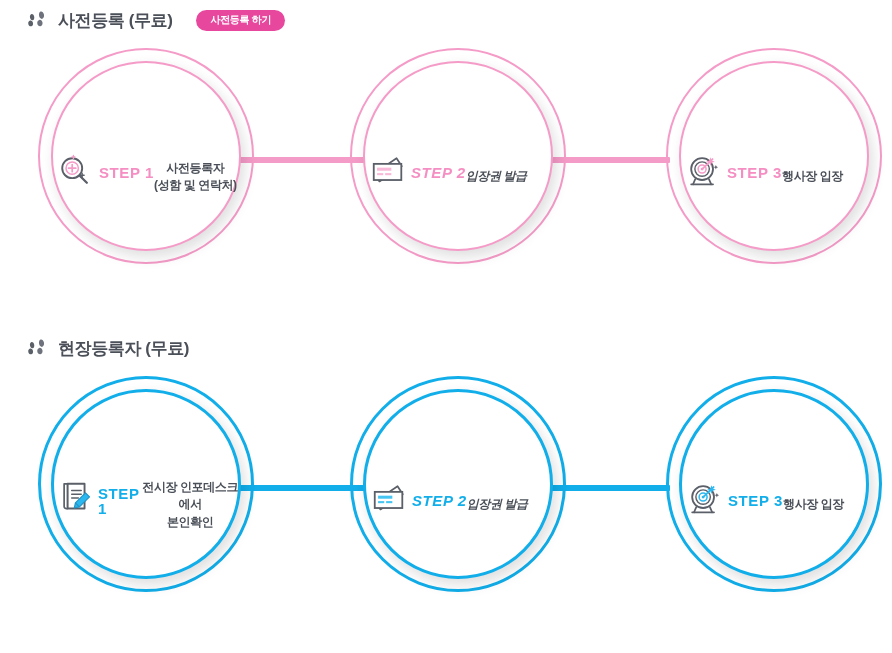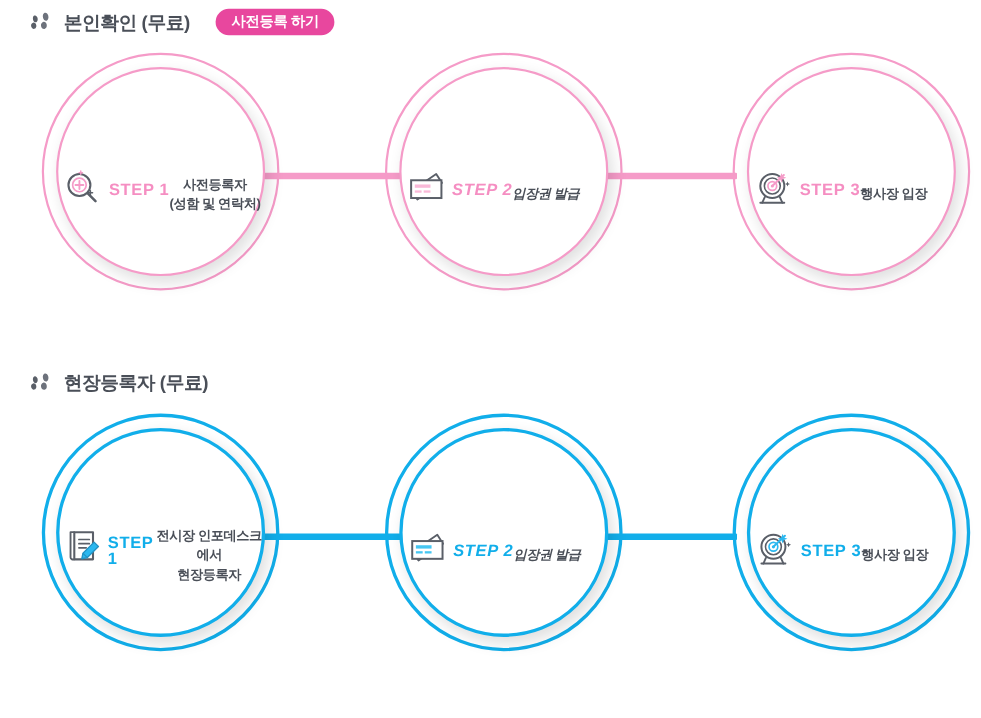--- a/index.html
+++ b/index.html
@@ -44,21 +44,21 @@
     font-weight: bold;
     color: #4a4f58;
     letter-spacing: -0.4px;
     white-space: nowrap;
     line-height: 1;
   }
   .sec-badge {
     margin-left: 14px;
     background: #E8479E;
     color: #ffffff;
-    font-size: 13px;
+    font-size: 10px;
     font-weight: bold;
     letter-spacing: -0.3px;
     padding: 5px 14px 6px;
     border-radius: 20px;
     white-space: nowrap;
     line-height: 1;
     cursor: pointer;
   }
 
   
@@ -157,21 +157,21 @@
 
   <div class="sec-header">
     <span class="foot-icon">
       <svg viewBox="0 0 20 24" width="20" height="24" aria-hidden="true">
         <path d="M3.2 6.2c1.1-.6 2.4.3 2.9 2 .5 1.8 0 3.5-1.1 4-1.1.5-2.4-.4-2.9-2.1-.5-1.8 0-3.4 1.1-3.9z" fill="#5a5f68"></path>
         <path d="M2.1 12.6c1.3-.4 2.6.6 2.9 2.3.3 1.6-.5 3-1.8 3.3-1.3.3-2.6-.7-2.9-2.3-.3-1.7.5-3 1.8-3.3z" fill="#5a5f68"></path>
         <path d="M12.6 3.6c1.3-.5 2.8.7 3.3 2.7.5 2 -.2 4-1.5 4.5-1.3.5-2.8-.7-3.3-2.7-.5-2.1.2-4 1.5-4.5z" fill="#6d727c"></path>
         <path d="M11.3 11.9c1.4-.4 2.9.8 3.2 2.7.3 1.8-.6 3.4-2 3.7-1.5.3-2.9-.8-3.2-2.7-.3-1.9.6-3.4 2-3.7z" fill="#6d727c"></path>
       </svg>
     </span>
-    <span class="sec-title">본인확인 (무료)</span>
+    <span class="sec-title">사전등록 (무료)</span>
     <span class="sec-badge">사전등록 하기</span>
   </div>
 
   <div class="steps">
     <div class="connector conn-a"></div>
     <div class="connector conn-b"></div>
 
     <div class="step step-1">
       <div class="ring-outer"></div>
       <div class="disc">
@@ -256,21 +256,21 @@
           <svg viewBox="0 0 46 40" width="44" height="38" aria-hidden="true">
             <path d="M14 4h18v26H14z" fill="#ffffff" stroke="#5a5f68" stroke-width="2" stroke-linejoin="round"></path>
             <path d="M14 4h-3.5v24c0 1.6 1.6 2.6 3.5 2v-26z" fill="#ffffff" stroke="#5a5f68" stroke-width="1.8" stroke-linejoin="round"></path>
             <path d="M18.5 11h10M18.5 15h10M18.5 19h7" stroke="#5a5f68" stroke-width="1.6" stroke-linecap="round"></path>
             <path d="M33 13.5l4.2 4.2-10.6 10.6-5.3 1.1 1.1-5.3z" fill="#2BB8F0" stroke="#2493c4" stroke-width="1.3" stroke-linejoin="round"></path>
             <path d="M22.4 24.1l4.2 4.2" stroke="#2493c4" stroke-width="1.2"></path>
           </svg>
         </span>
         <span class="step-title">STEP 1</span>
         <span class="step-desc">전시장 인포데스크에서
-현장등록자</span>
+본인확인</span>
       </div>
     </div>
 
     <div class="step step-2">
       <div class="ring-outer"></div>
       <div class="disc">
         <span class="step-icon">
           <svg viewBox="0 0 46 40" width="44" height="38" aria-hidden="true">
             <path d="M8.5 22.5L32 6.5l5.5 8.5-23.5 16z" fill="#ffffff" stroke="#5a5f68" stroke-width="1.8" stroke-linejoin="round"></path>
             <rect x="8" y="12.5" width="29" height="17" fill="#ffffff" stroke="#5a5f68" stroke-width="1.9"></rect>

